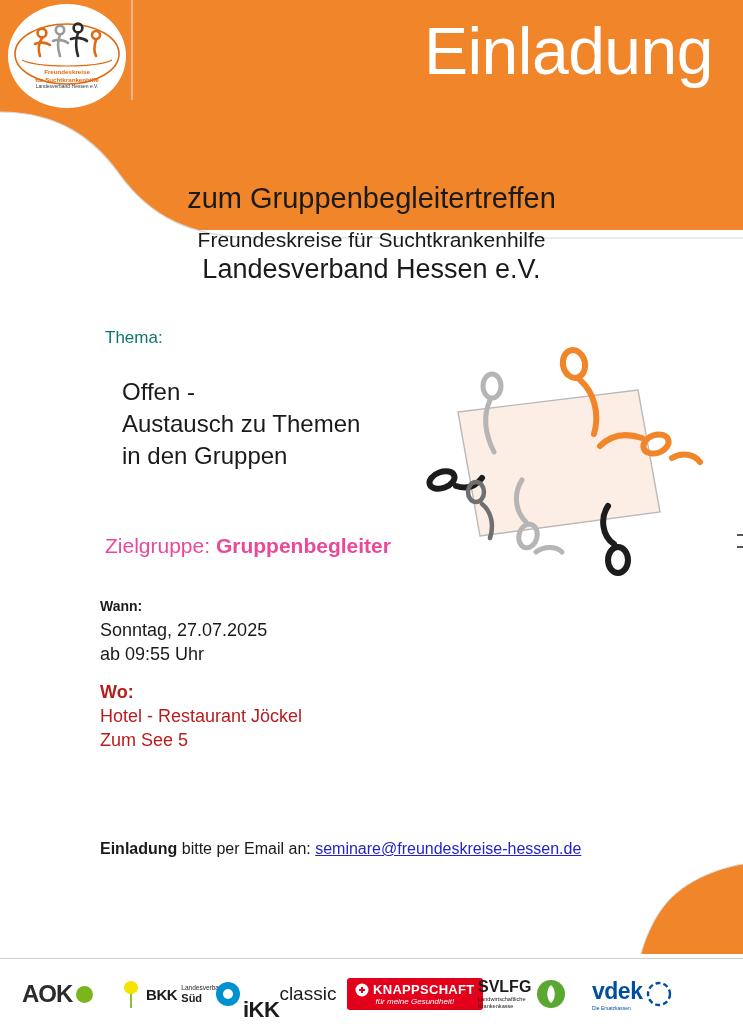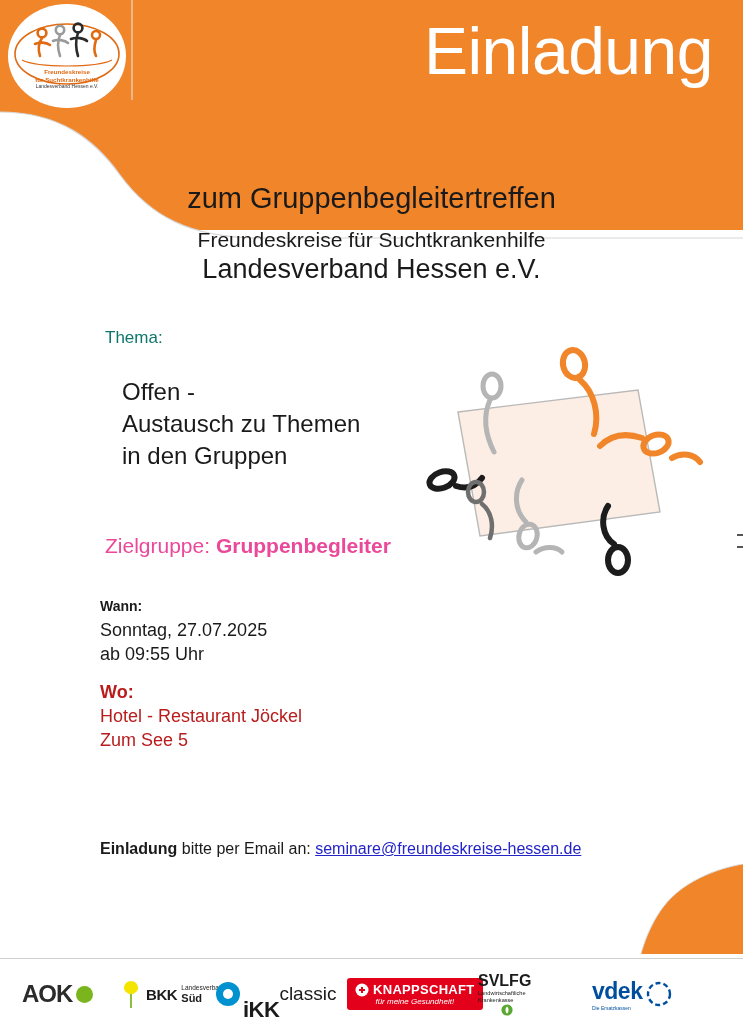--- a/index.html
+++ b/index.html
@@ -199,21 +199,21 @@
     position: absolute;
     bottom: 8px;
     height: 44px;
     display: flex;
     align-items: center;
   }
   .sp-aok { left: 22px; }
   .sp-bkk { left: 120px; }
   .sp-ikk { left: 215px; }
   .sp-knapp { left: 335px; margin-left: 12px; }
-  .sp-svlfg { left: 478px; flex-direction: column; }
+  .sp-svlfg { left: 478px; }
   .sp-vdek { left: 592px; }
 
   .aok-text {
     font-size: 24px; font-weight: bold; color: #2b2b2b;
     letter-spacing: -1px;
   }
   .aok-leaf {
     width: 17px; height: 17px; border-radius: 50%;
     background: #7ab51d; margin-left: 4px;
     display: inline-block;

